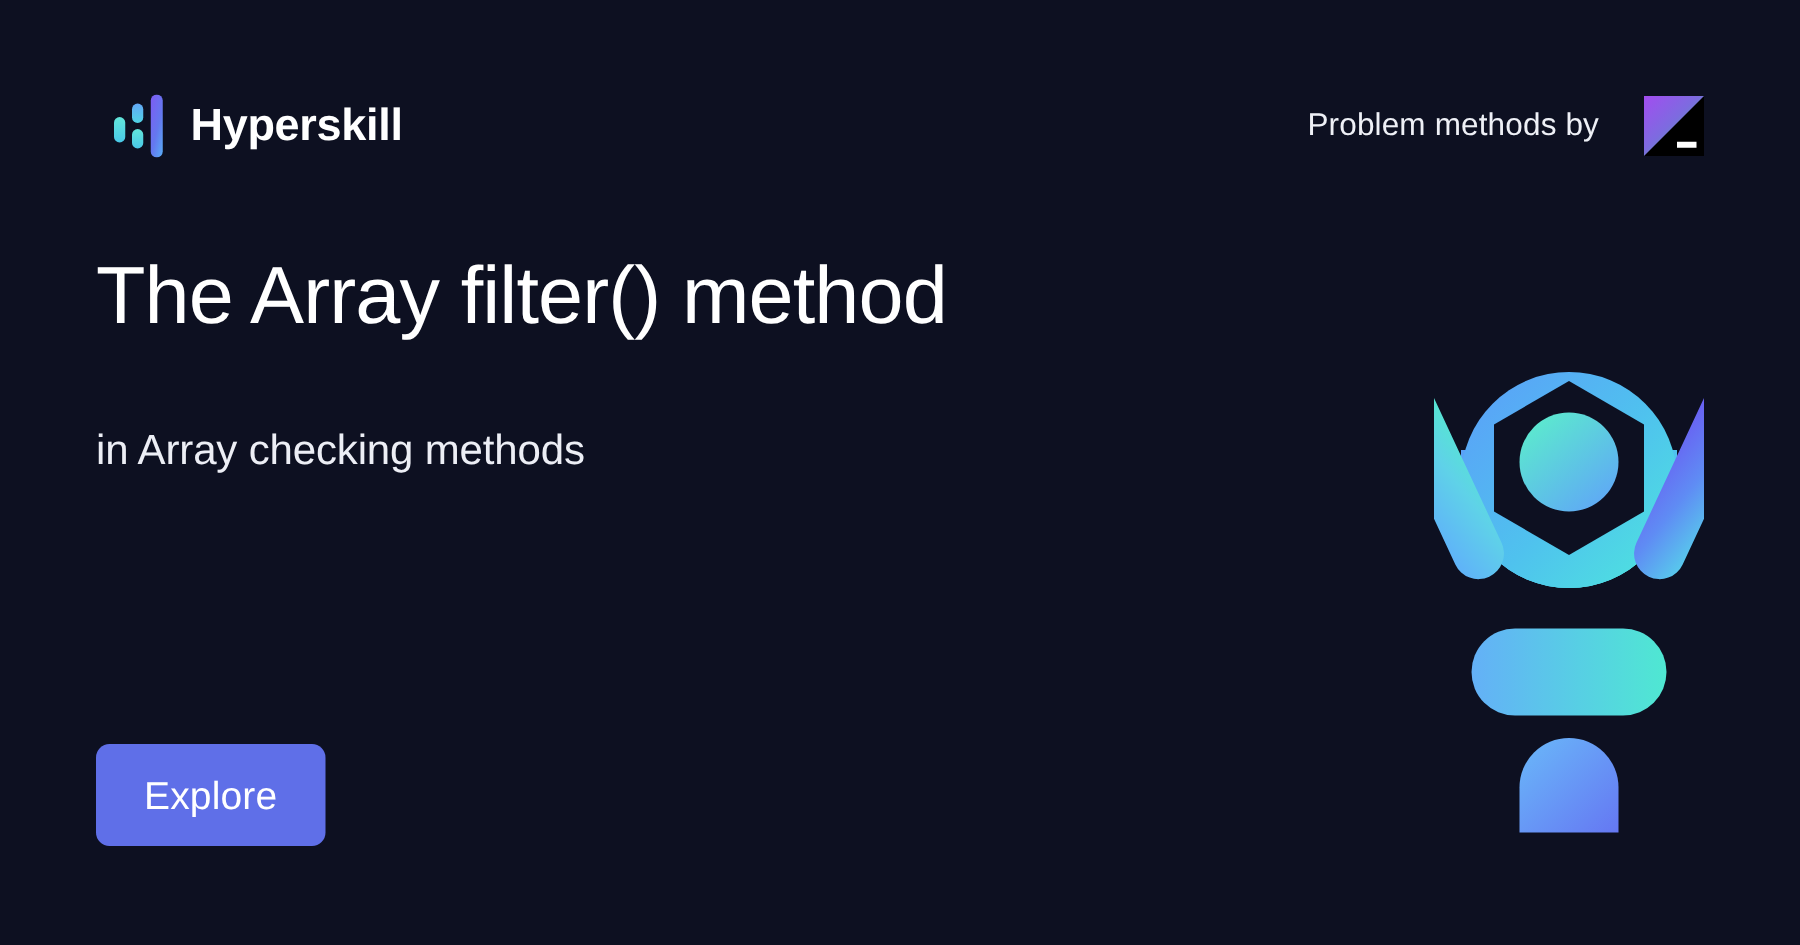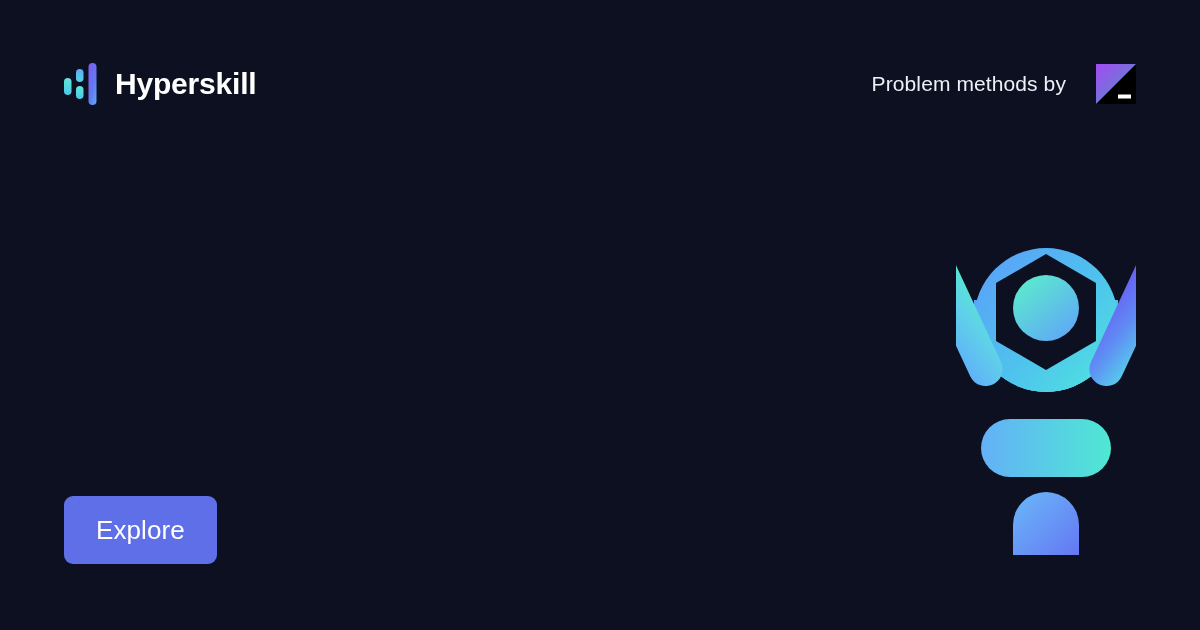--- a/index.html
+++ b/index.html
@@ -21,21 +21,21 @@
     width: 1200px;
     height: 630px;
     background: #0d1021;
     box-sizing: border-box;
   }
 
   
   .header {
     position: absolute;
     top: 56px;
-    left: 64px;
+    left: 76px;
     right: 64px;
     height: 56px;
     display: flex;
     align-items: center;
     justify-content: space-between;
   }
 
   .brand {
     display: flex;
     align-items: center;
@@ -207,20 +207,22 @@
             <rect x="0" y="0" width="40" height="40" fill="#000000"></rect>
             <polygon points="0,0 40,0 0,40" fill="url(#jbGrad)"></polygon>
             <rect x="22" y="30.5" width="13" height="4" fill="#ffffff"></rect>
           </svg>
         </span>
       </div>
     </div>
   </div>
 
   <div class="content">
+    <h1 class="title">The Array filter() method</h1>
+    <p class="subtitle">in Array checking methods</p>
   </div>
 
   <button class="explore-button">Explore</button>
 
   <div class="illustration">
     <svg viewBox="0 0 180 375" xmlns="http://www.w3.org/2000/svg" aria-hidden="true">
       <defs>
         <linearGradient id="emLeftArm" x1="0.1" y1="0.95" x2="0.95" y2="0.05">
           <stop offset="0%" stop-color="#5fb4f8"></stop>
           <stop offset="55%" stop-color="#5fd2e8"></stop>

